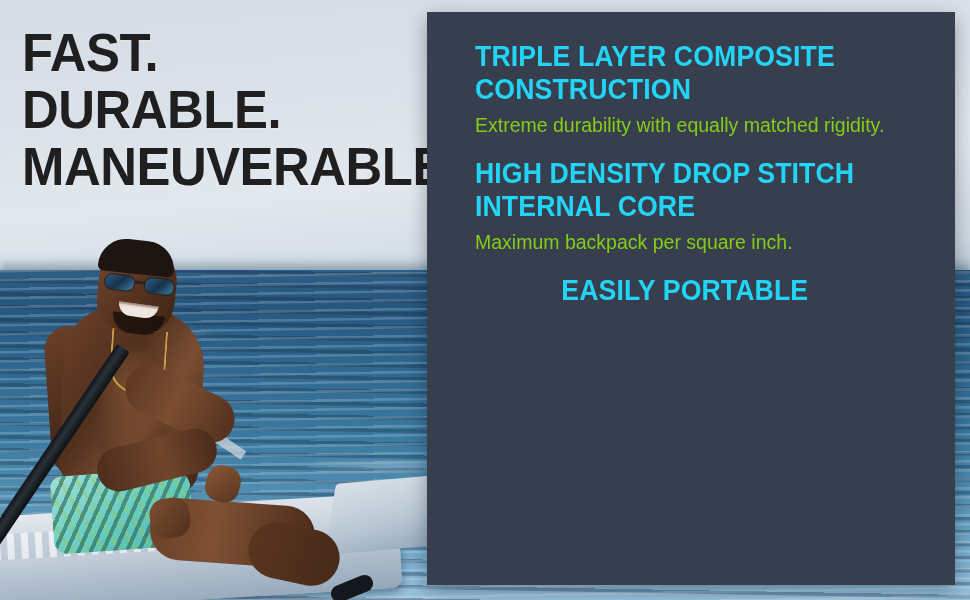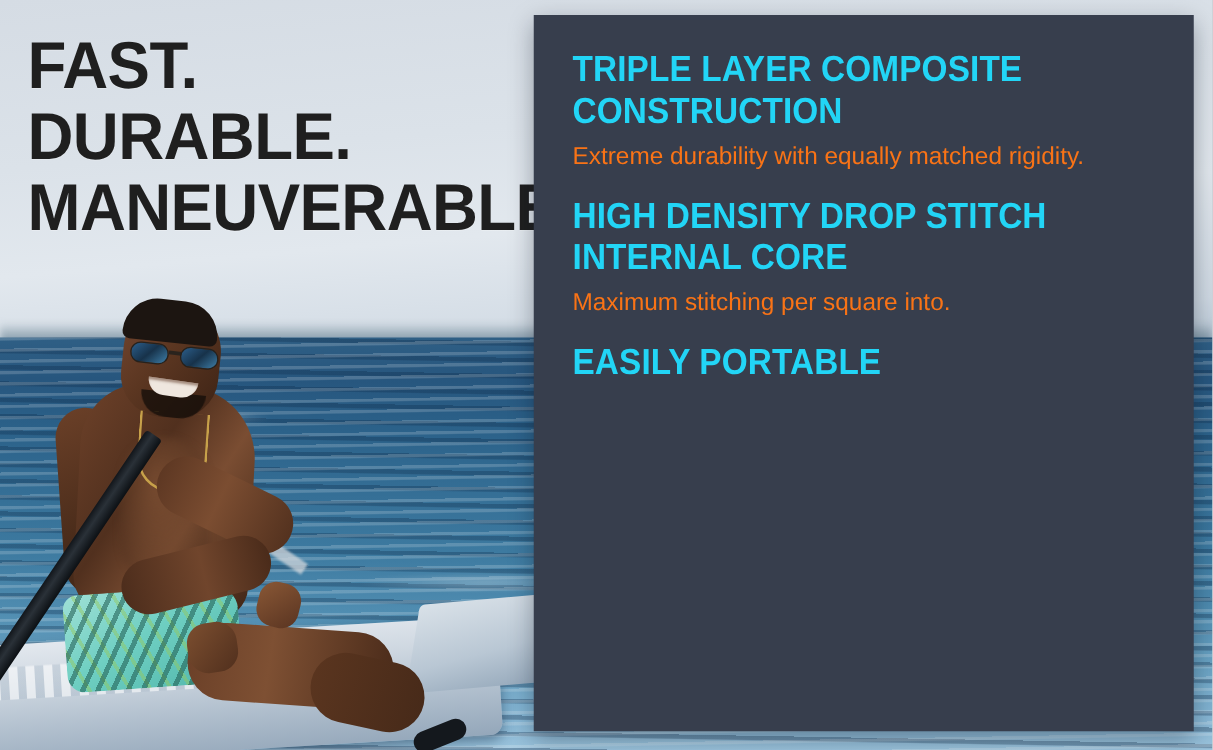--- a/index.html
+++ b/index.html
@@ -327,41 +327,41 @@
   .panel {
     position: absolute;
     left: 427px;
     top: 12px;
     width: 528px;
     height: 573px;
     background: #373e4d;
     box-shadow: 0 6px 18px rgba(8,18,32,0.35);
   }
   .panel-inner {
-    padding: 28px 24px 0 31px;
+    padding: 28px 24px 0 48px;
     box-sizing: border-box;
     height: 100%;
   }
 
   .feature { margin-bottom: 19px; }
-  .feature:last-child { margin-bottom: 0; }
+  .feature:last-child { margin-bottom: 0; text-align: center; }
 
   .feature-title {
     color: #22d5f6;
     font-family: "Liberation Sans Narrow", "Liberation Sans", sans-serif;
     font-weight: bold;
     font-size: 29px;
     line-height: 33px;
     letter-spacing: 0.1px;
     margin: 0 0 6px 0;
     transform: scaleX(0.92);
     transform-origin: left center;
   }
   .feature-desc {
-    color: #f97316;
+    color: #84cc16;
     font-size: 19.5px;
     line-height: 26px;
     margin: 0;
     font-weight: normal;
   }
 
   .feature.spaced-top { margin-top: 14px; }
   .feature.indented .feature-title { padding-left: 6px; }
   .feature.gap-lg { margin-bottom: 36px; }
 </style>
@@ -426,21 +426,21 @@
           <span>CONSTRUCTION</span>
         </h2>
         <p class="feature-desc">Extreme durability with equally matched rigidity.</p>
       </div>
 
       <div class="feature spaced-top">
         <h2 class="feature-title">
           <span>HIGH DENSITY DROP STITCH</span><br>
           <span>INTERNAL CORE</span>
         </h2>
-        <p class="feature-desc">Maximum stitching per square into.</p>
+        <p class="feature-desc">Maximum backpack per square inch.</p>
       </div>
 
 
       <div class="feature">
         <h2 class="feature-title">
           <span>EASILY PORTABLE</span>
         </h2>
       </div>
 
     </div>

